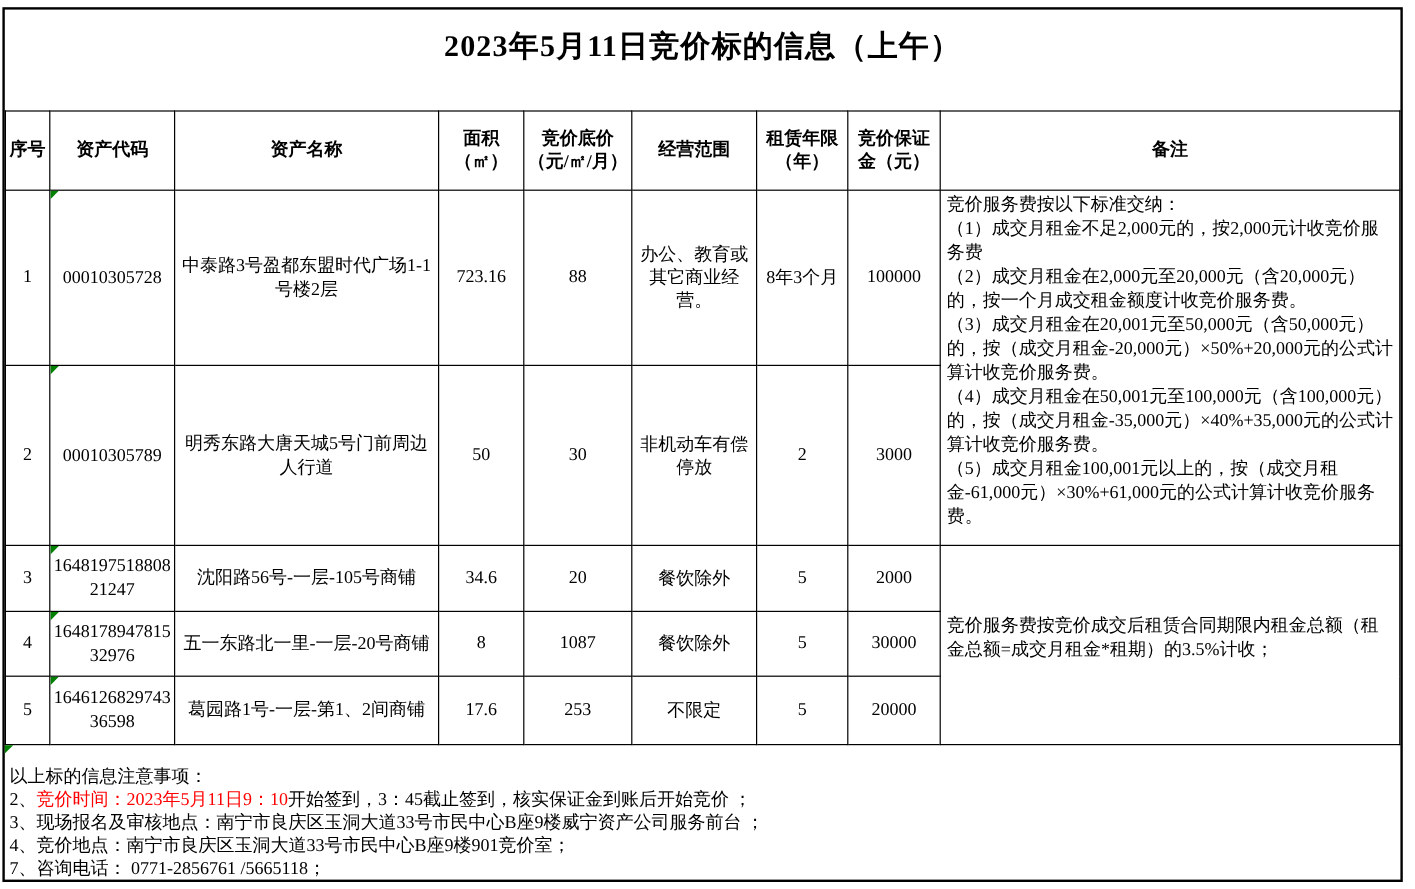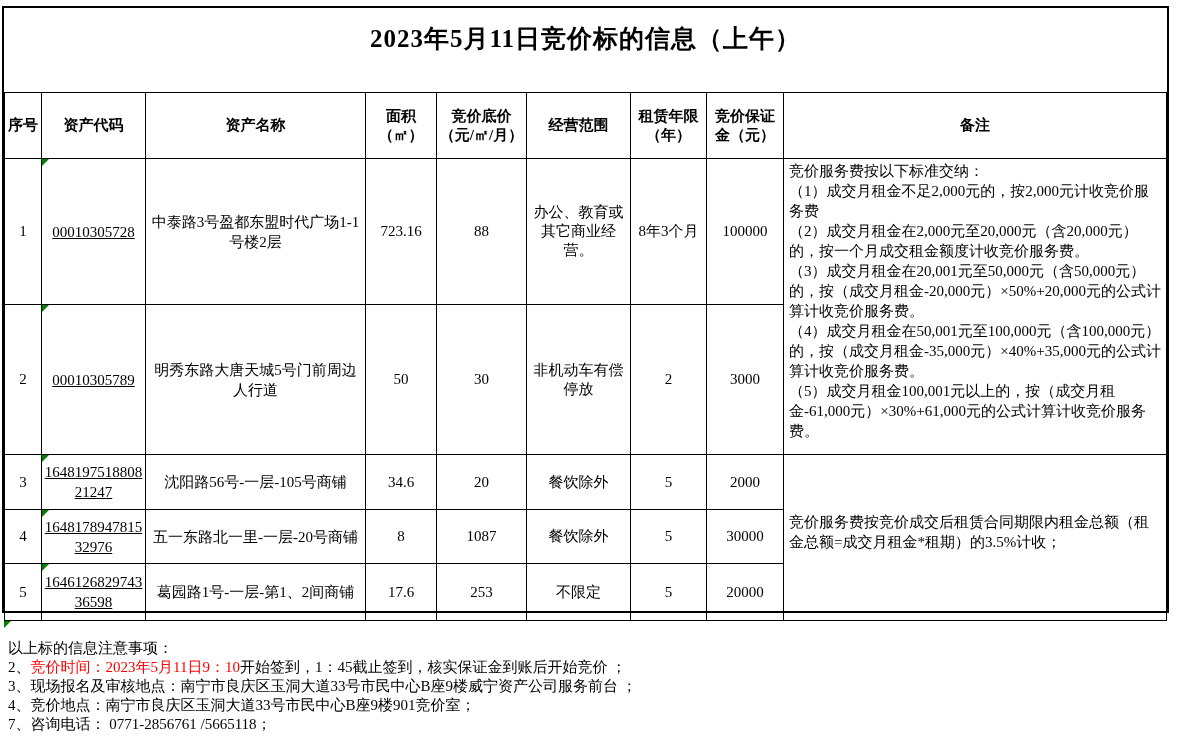--- a/index.html
+++ b/index.html
@@ -2,41 +2,41 @@
 <html><head>
 <meta charset="utf-8">
 <style>
   html,body { margin:0; padding:0; }
   body {
     width:1179px; height:741px; background:#ffffff; position:relative;
     font-family:"Liberation Serif","DejaVu Serif",serif;
     color:#000000;
   }
   .sheet {
-    position:absolute; left:2px; top:6px; width:1167px; height:607px;
+    position:absolute; left:2px; top:6px; width:1167px; height:729px;
     border:2px solid #000; box-sizing:border-box;
     display:flex; flex-direction:column; background:#fff;
   }
   .title-row {
     height:60px; flex:0 0 60px; display:flex; align-items:center; justify-content:center;
     font-size:25px; font-weight:bold; letter-spacing:1px;
   }
   table.bid-table { border-collapse:collapse; table-layout:fixed; width:100%;margin-top:24px; }
   .bid-table th, .bid-table td {
     border:1px solid #000; text-align:center; vertical-align:middle;
     font-size:15px; padding:1px 2px; line-break:strict; overflow:hidden;
   }
   .bid-table th { font-weight:bold; line-height:19px; }
   tr.header-row { height:66px; }
   tr.row-1 { height:124px; }
   tr.row-2 { height:127px; }
   tr.row-3 { height:55px; }
   tr.row-4 { height:54px; }
   tr.row-5 { height:57px; }
-  td.code-cell { position:relative; word-break:break-all; line-height:20px;text-decoration:underline; }
+  td.code-cell { position:relative; word-break:break-all; line-height:20px; }
   .green-tri {
     position:absolute; top:0; left:0; width:0; height:0;
     border-top:7px solid #008000; border-right:7px solid transparent;
   }
   td.remark-cell {
     text-align:left; vertical-align:middle; white-space:pre-wrap;
     padding:2px 4px 13px 5px; line-height:20px; font-size:15px;
   }
   td.remark-top { vertical-align:top; }
   .notes {
@@ -140,19 +140,19 @@
       <td>不限定</td>
       <td>5</td>
       <td>20000</td>
     </tr>
   </tbody>
     </table>
 
   <div class="notes">
     <span class="green-tri"></span>
     <div class="note-line">以上标的信息注意事项：</div>
-    <div class="note-line"><span>2、</span><span class="red">竞价时间：2023年5月11日9：10</span><span>开始签到，1：45截止签到，核实保证金到账后开始竞价 ；</span></div>
+    <div class="note-line"><span>2、</span><span class="red">竞价时间：2023年5月11日9：10</span><span>开始签到，3：45截止签到，核实保证金到账后开始竞价 ；</span></div>
     <div class="note-line">3、现场报名及审核地点：南宁市良庆区玉洞大道33号市民中心B座9楼威宁资产公司服务前台 ；</div>
     <div class="note-line">4、竞价地点：南宁市良庆区玉洞大道33号市民中心B座9楼901竞价室；</div>
     <div class="note-line">7、咨询电话： 0771-2856761 /5665118；</div>
   </div>
 
 </div>
 
 </body></html>

